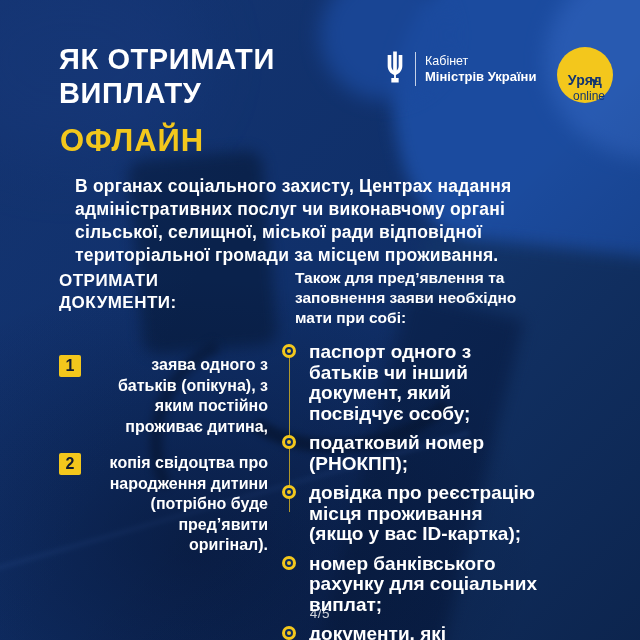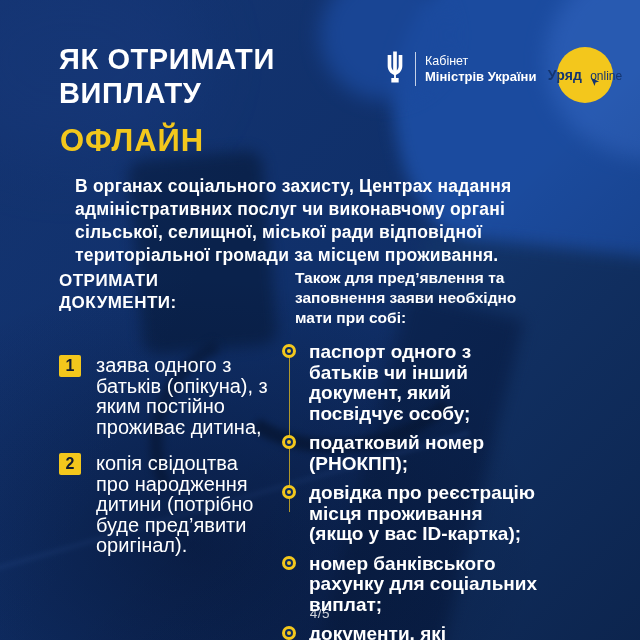--- a/index.html
+++ b/index.html
@@ -33,36 +33,36 @@
   .content{position:absolute;inset:0;z-index:2;}
   .title{position:absolute;left:59px;top:42px;font-size:29px;line-height:34px;font-weight:800;letter-spacing:.6px;}
   .title span{display:block;}
   .subtitle{position:absolute;left:60px;top:123px;font-size:31px;font-weight:800;letter-spacing:1px;color:var(--yellow);}
   .intro{position:absolute;left:59px;top:159px;width:472px;font-size:17.5px;line-height:23px;font-weight:600;letter-spacing:.2px;}
   .docs-heading{position:absolute;left:59px;top:270px;width:165px;font-size:17px;line-height:22px;font-weight:700;letter-spacing:.5px;}
   .docs-items{position:absolute;left:59px;top:355px;width:215px;}
   .doc-item{display:flex;gap:15px;margin-bottom:16px;}
   .num{flex:none;width:22px;height:22px;background:var(--yellow);color:#111b30;border-radius:2px;
        display:flex;align-items:center;justify-content:center;font-size:16px;font-weight:800;}
-  .doc-text{width:172px;font-size:20px;line-height:20.5px;font-weight:400;}
+  .doc-text{width:172px;font-size:16px;line-height:20.5px;font-weight:700;text-align:right;}
   .also-intro{position:absolute;left:295px;top:268px;width:246px;font-size:15.5px;line-height:20px;font-weight:600;}
   .bullets{position:absolute;left:282px;top:342px;width:260px;}
   .connector{position:absolute;left:6.5px;top:10px;width:1px;height:160px;background:rgba(243,199,28,.7);}
   .bullet{display:flex;gap:13px;margin-bottom:9px;position:relative;}
   .ring{flex:none;position:relative;z-index:1;box-sizing:border-box;width:14px;height:14px;margin-top:2px;
         border:3px solid var(--yellow);border-radius:50%;background:#0e2c5e;}
   .ring::after{content:'';position:absolute;inset:2px;background:var(--yellow);border-radius:50%;}
   .bullet-text{width:236px;font-size:19px;line-height:20.5px;font-weight:600;}
   
   .gov-logo{position:absolute;left:384px;top:51px;display:flex;align-items:center;gap:9px;}
   .gov-logo .divider{width:1px;height:34px;background:rgba(255,255,255,.75);}
   .gov-name{font-size:12.5px;line-height:16px;}
   .gov-name .b{font-weight:700;font-size:13px;}
   .badge{position:absolute;left:557px;top:47px;width:56px;height:56px;border-radius:50%;background:var(--yellow);
-         display:flex;flex-direction:row;align-items:center;justify-content:center;color:#14356f;}
+         display:flex;flex-direction:column;align-items:center;justify-content:flex-end;color:#14356f;}
   .badge .t{font-size:14px;font-weight:800;letter-spacing:.2px;}
   .badge .o{font-size:12px;font-weight:500;margin-top:1px;margin-left:8px;}
   .badge .cursor{position:absolute;right:13px;top:26px;}
   .page-num{position:absolute;left:50%;transform:translateX(-50%);top:606px;font-size:13.5px;letter-spacing:.5px;color:rgba(255,255,255,.8);}
 </style>
 </head>
 <body>
 
 <div class="poster" style="--yellow:#F3C71C;">
 

